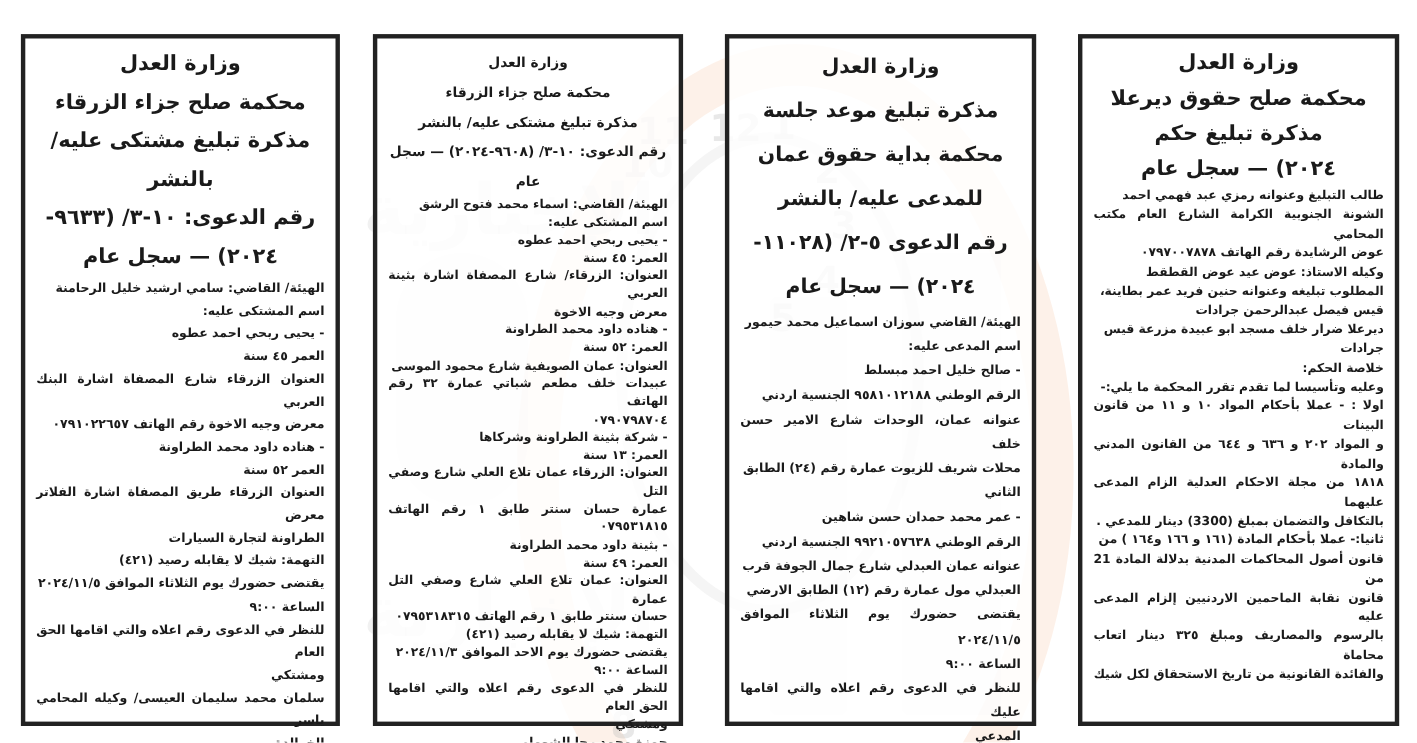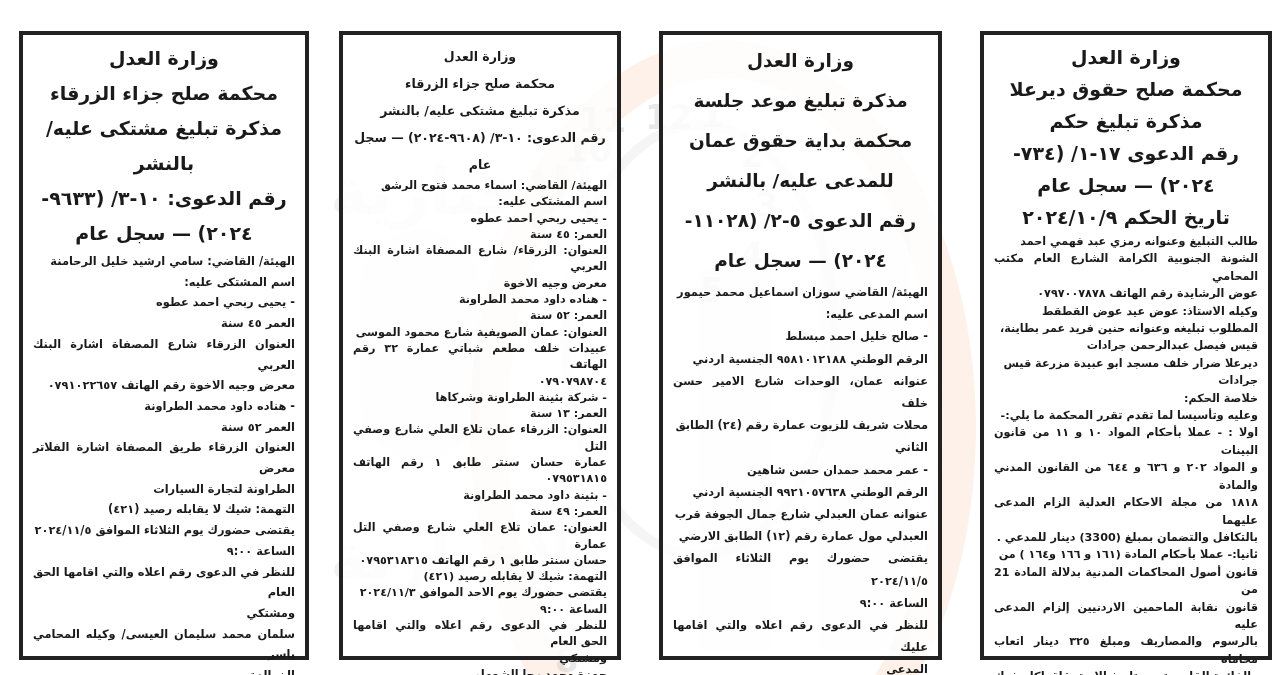--- a/index.html
+++ b/index.html
@@ -69,23 +69,21 @@
   <div class="wm-num" style="left:700px; top:270px;">5</div>
   <div class="wm-num" style="left:565px; top:130px;">10</div>
   <div class="wm-num" style="left:579px; top:100px;">11</div>
   <div class="wm-num" style="left:555px; top:640px;">8</div>
 </div>
 
 <div class="notice n1 big">
   <p class="h">وزارة العدل</p>
   <p class="h">محكمة صلح حقوق ديرعلا</p>
   <p class="h">مذكرة تبليغ حكم</p>
-  <p class="h">رقم الدعوى ١٧-١/ (٧٣٤-</p>
   <p class="h">٢٠٢٤) — سجل عام</p>
-  <p class="h">تاريخ الحكم ٢٠٢٤/١٠/٩</p>
   <div class="body">
     <p class="just">طالب التبليغ وعنوانه رمزي عبد فهمي احمد</p>
     <p class="just">الشونة الجنوبية الكرامة الشارع العام مكتب المحامي</p>
     <p class="just">عوض الرشايدة رقم الهاتف ٠٧٩٧٠٠٧٨٧٨</p>
     <p class="just">وكيله الاستاذ: عوض عيد عوض القطقط</p>
     <p class="just">المطلوب تبليغه وعنوانه حنين فريد عمر بطاينة،</p>
     <p class="just">قيس فيصل عبدالرحمن جرادات</p>
     <p class="just">ديرعلا ضرار خلف مسجد ابو عبيدة مزرعة قيس</p>
     <p class="just">جرادات</p>
     <p class="just">خلاصة الحكم:</p>
@@ -134,21 +132,21 @@
   <p class="h first">وزارة العدل</p>
   <p class="h">محكمة صلح جزاء الزرقاء</p>
   <p class="h">مذكرة تبليغ مشتكى عليه/ بالنشر</p>
   <p class="h">رقم الدعوى: ١٠-٣/ (٩٦٠٨-٢٠٢٤) — سجل</p>
   <p class="h">عام</p>
   <div class="body">
     <p class="just">الهيئة/ القاضي: اسماء محمد فتوح الرشق</p>
     <p class="just">اسم المشتكى عليه:</p>
     <p class="just">- يحيى ربحي احمد عطوه</p>
     <p class="just">العمر: ٤٥ سنة</p>
-    <p class="just">العنوان: الزرقاء/ شارع المصفاة اشارة البنك العربي</p>
+    <p class="just">العنوان: الزرقاء/ شارع المصفاة اشارة بثينة العربي</p>
     <p class="just">معرض وجيه الاخوة</p>
     <p class="just">- هناده داود محمد الطراونة</p>
     <p class="just">العمر: ٥٢ سنة</p>
     <p class="just">العنوان: عمان الصويفية شارع محمود الموسى</p>
     <p class="just">عبيدات خلف مطعم شباتي عمارة ٣٢ رقم الهاتف</p>
     <p class="just">٠٧٩٠٧٩٨٧٠٤</p>
     <p class="just">- شركة بثينة الطراونة وشركاها</p>
     <p class="just">العمر: ١٣ سنة</p>
     <p class="just">العنوان: الزرقاء عمان تلاع العلي شارع وصفي التل</p>
     <p class="just">عمارة حسان سنتر طابق ١ رقم الهاتف ٠٧٩٥٣١٨١٥</p>

